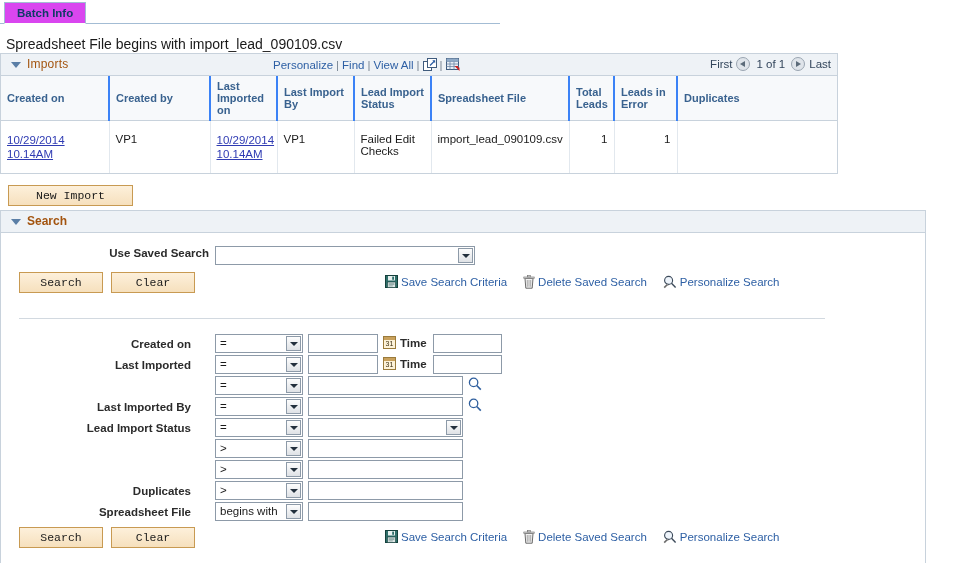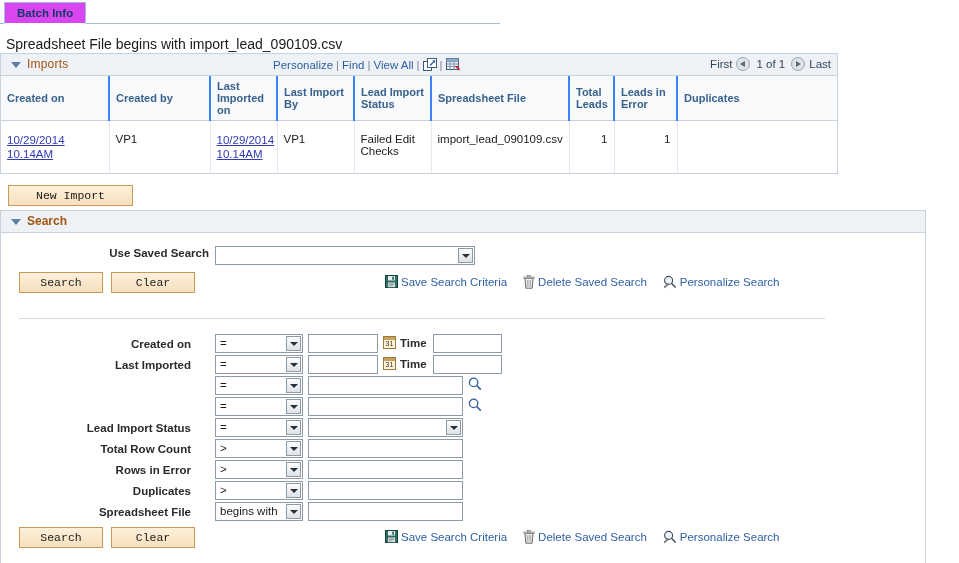--- a/index.html
+++ b/index.html
@@ -532,48 +532,47 @@
   <div class="ps-select" style="left:214px; top:165px; width:88px;">
     <span>=</span>
     <span class="caret"></span>
   </div>
   <input class="ps-input" style="left: 307px; top: 165px; width: 155px;" value="">
   <span class="ic-lookup" style="left:467px; top:166px;"><svg width="14" height="14" viewBox="0 0 14 14">
         <circle cx="5.6" cy="5.4" r="4.2" fill="none" stroke="#2f5f9e" stroke-width="1.3"></circle>
         <path d="M8.7 8.5 L12.8 12.6" stroke="#2f5f9e" stroke-width="1.6"></path>
       </svg></span>
 
+  <div class="crit-label" style="left:10px; top:187px;">Last Imported By</div>
   <div class="ps-select" style="left:214px; top:186px; width:88px;">
     <span>=</span>
     <span class="caret"></span>
   </div>
   <input class="ps-input" style="left: 307px; top: 186px; width: 155px;" value="">
   <span class="ic-lookup" style="left:467px; top:187px;"><svg width="14" height="14" viewBox="0 0 14 14">
         <circle cx="5.6" cy="5.4" r="4.2" fill="none" stroke="#2f5f9e" stroke-width="1.3"></circle>
         <path d="M8.7 8.5 L12.8 12.6" stroke="#2f5f9e" stroke-width="1.6"></path>
       </svg></span>
 
   <div class="crit-label" style="left:10px; top:208px;">Lead Import Status</div>
   <div class="ps-select" style="left:214px; top:207px; width:88px;">
     <span>=</span>
     <span class="caret"></span>
   </div>
   <div class="ps-select" style="left:307px; top:207px; width:155px;">
     <span></span>
     <span class="caret"></span>
   </div>
 
-  <div class="crit-label" style="left:10px; top:229px;">Total Row Count</div>
   <div class="ps-select" style="left:214px; top:228px; width:88px;">
     <span>&gt;</span>
     <span class="caret"></span>
   </div>
   <input class="ps-input" style="left: 307px; top: 228px; width: 155px;" value="">
 
-  <div class="crit-label" style="left:10px; top:250px;">Rows in Error</div>
   <div class="ps-select" style="left:214px; top:249px; width:88px;">
     <span>&gt;</span>
     <span class="caret"></span>
   </div>
   <input class="ps-input" style="left: 307px; top: 249px; width: 155px;" value="">
 
   <div class="crit-label" style="left:10px; top:271px;">Duplicates</div>
   <div class="ps-select" style="left:214px; top:270px; width:88px;">
     <span>&gt;</span>
     <span class="caret"></span>

